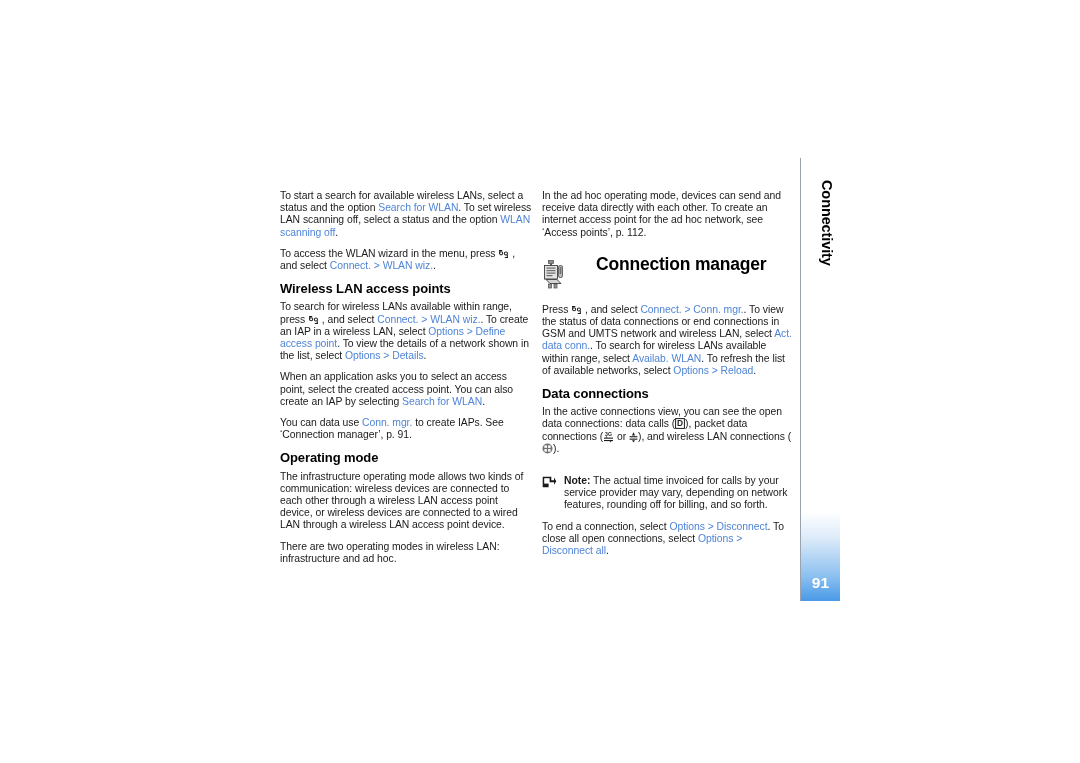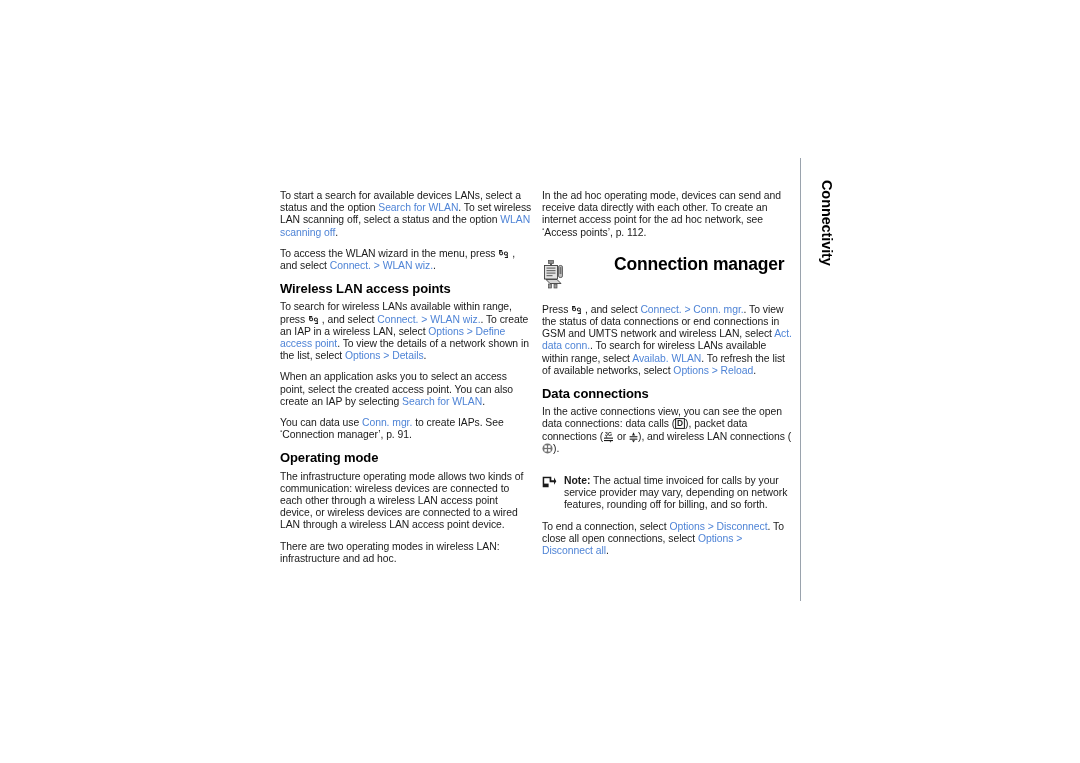--- a/index.html
+++ b/index.html
@@ -50,21 +50,21 @@
   }
 
   
   .big-head {
     position: relative;
     margin: 19px 0 12px 0;
     height: 34px;
   }
   .big-head .bh-title {
     position: absolute;
-    left: 72px;
+    left: 54px;
     top: 0px;
     font-size: 17.5px;
     font-weight: bold;
     letter-spacing: -0.2px;
     color: #000;
     white-space: nowrap;
   }
   .bh-icon {
     position: absolute;
     left: 0px;
@@ -166,21 +166,21 @@
     letter-spacing: 0.2px;
   }
 </style>
 </head>
 <body>
 
 <div class="page">
 
   <div class="col col-left">
 
-    <p class="para"><span>To start a search for available devices LANs, select a status and the option </span><span class="lk">Search for WLAN</span><span>. To set wireless LAN scanning off, select a status and the option </span><span class="lk">WLAN scanning off</span><span>.</span></p>
+    <p class="para"><span>To start a search for available wireless LANs, select a status and the option </span><span class="lk">Search for WLAN</span><span>. To set wireless LAN scanning off, select a status and the option </span><span class="lk">WLAN scanning off</span><span>.</span></p>
 
     <p class="para"><span>To access the WLAN wizard in the menu, press </span><span class="g g-menukey"><svg width="11" height="11" viewBox="0 0 11 11">
             <g fill="#1a1a1a">
               <path d="M1.2 2.0h3.0v1.0h-3.0z"></path>
               <path d="M1.2 2.0h1.0v3.2h-1.0z"></path>
               <path d="M3.1 3.3c1.2 0 2.1 0.9 2.1 2.0 0 1.1-0.9 2.0-2.1 2.0-1.1 0-2.0-0.9-2.0-2.0 0-1.1 0.9-2.0 2.0-2.0zm0 1.0c-0.6 0-1.0 0.45-1.0 1.0 0 0.55 0.44 1.0 1.0 1.0 0.6 0 1.1-0.45 1.1-1.0 0-0.55-0.5-1.0-1.1-1.0z"></path>
               <path d="M6.8 9.0h3.0v1.0h-3.0z"></path>
               <path d="M8.8 6.8h1.0v3.2h-1.0z"></path>
               <path d="M7.9 3.5c1.15 0 2.05 0.9 2.05 2.0 0 1.1-0.9 2.0-2.05 2.0-1.1 0-2.0-0.9-2.0-2.0 0-1.1 0.9-2.0 2.0-2.0zm0 1.0c-0.57 0-1.0 0.45-1.0 1.0 0 0.55 0.43 1.0 1.0 1.0 0.6 0 1.05-0.45 1.05-1.0 0-0.55-0.45-1.0-1.05-1.0z"></path>
             </g>
@@ -278,14 +278,17 @@
           <rect x="2.2" y="2.2" width="5.4" height="5.4" fill="#ffffff"></rect>
         </svg>
       </span><b>Note:</b><span> The actual time invoiced for calls by your service provider may vary, depending on network features, rounding off for billing, and so forth.</span>
     </div>
 
     <p class="para"><span>To end a connection, select </span><span class="lk">Options</span><span class="gt"> &gt; </span><span class="lk">Disconnect</span><span>. To close all open connections, select </span><span class="lk">Options</span><span class="gt"> &gt; </span><span class="lk">Disconnect all</span><span>.</span></p>
   </div>
 
   <div class="divider"></div>
   <div class="side-label">Connectivity</div>
+  <div class="page-tab">
+    <div class="pnum">91</div>
+  </div>
 
 </div>
 
 </body></html>

